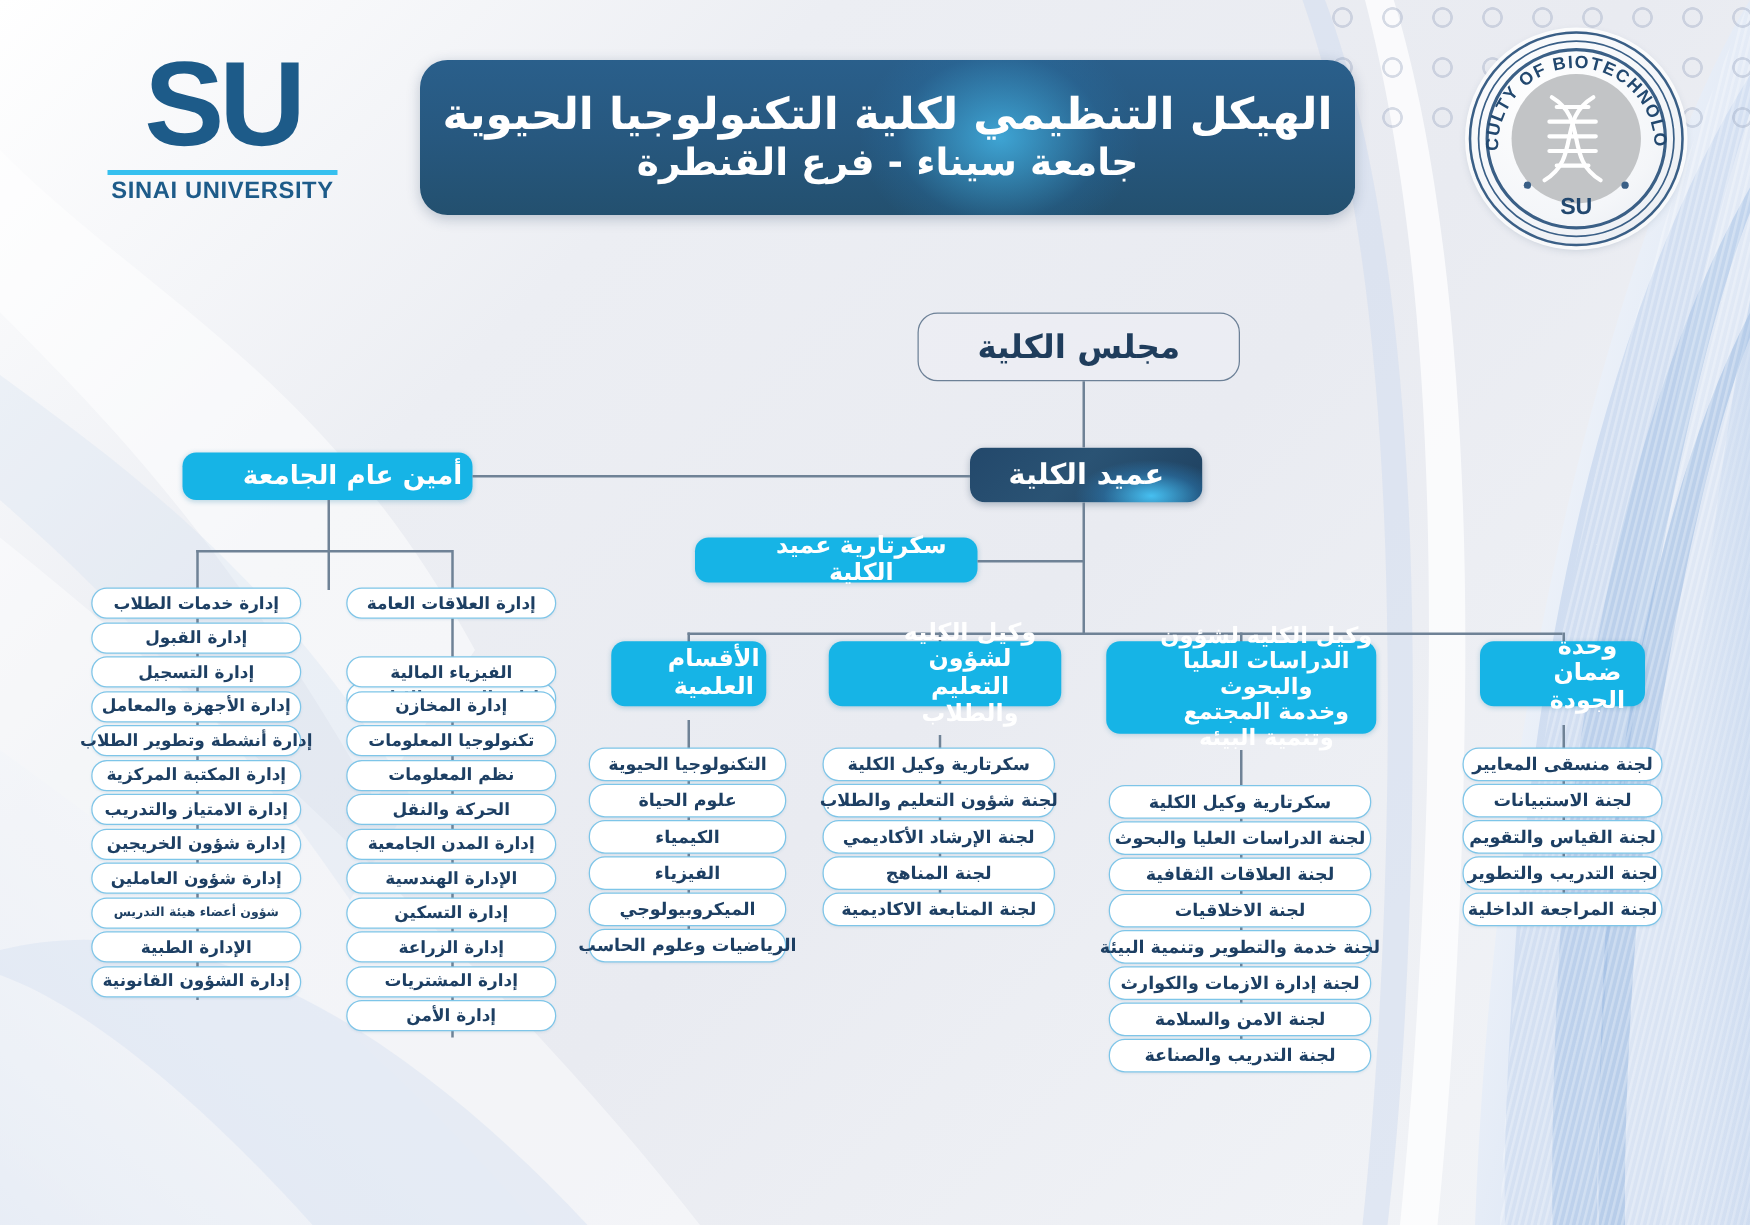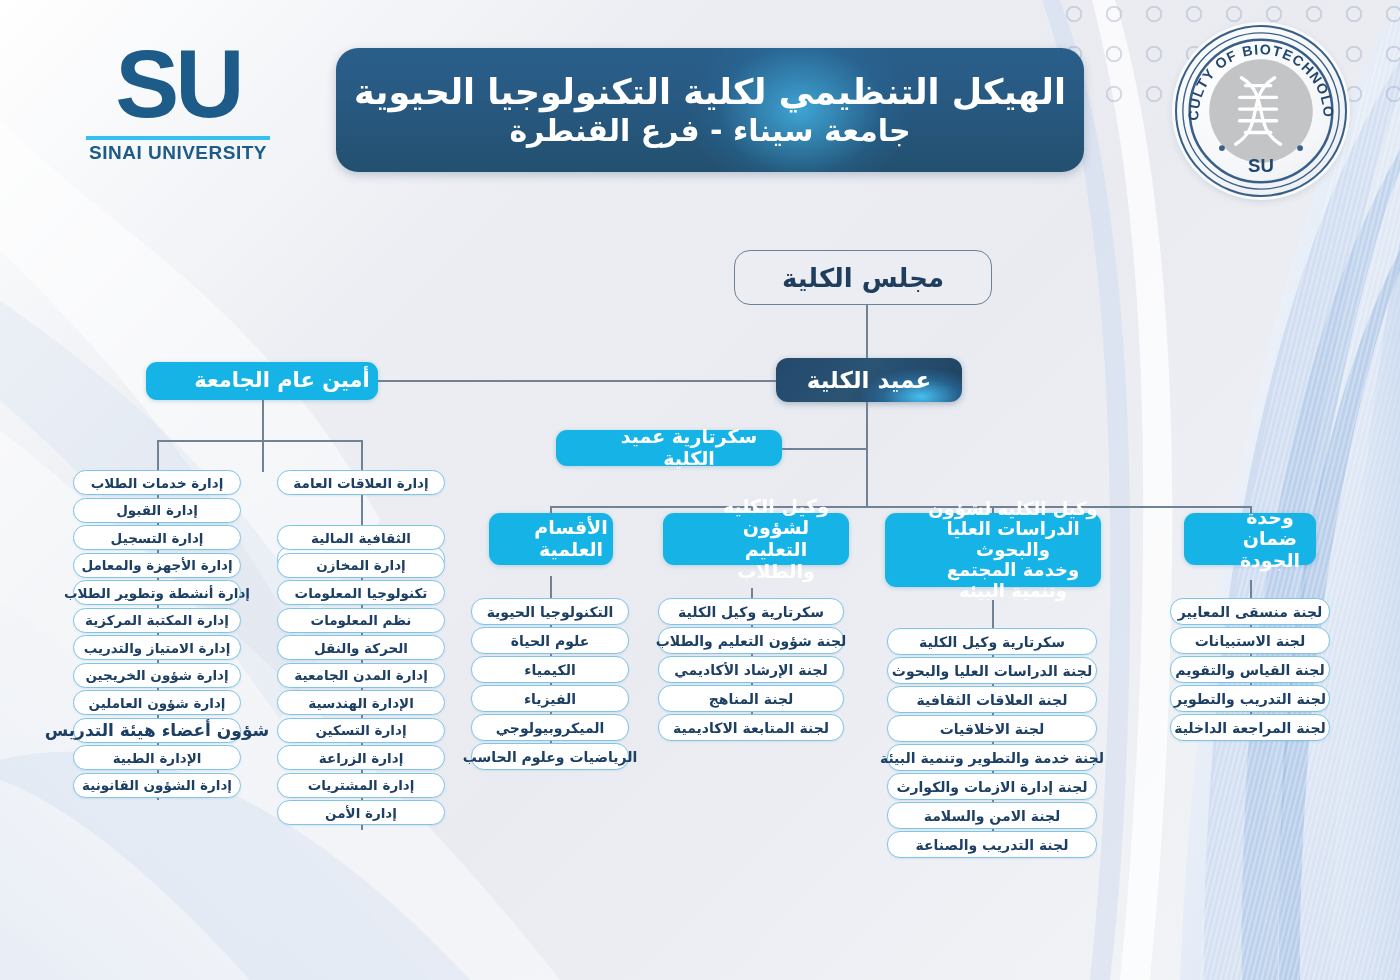--- a/index.html
+++ b/index.html
@@ -303,37 +303,37 @@
       </div>
       <div class="leaf" style="left: 73px; top: 635px; width: 168px; height: 25px; font-size: 13.5px;">
         <span>إدارة الامتياز والتدريب</span>
       </div>
       <div class="leaf" style="left: 73px; top: 662.5px; width: 168px; height: 25px; font-size: 13.5px;">
         <span>إدارة شؤون الخريجين</span>
       </div>
       <div class="leaf" style="left: 73px; top: 690px; width: 168px; height: 25px; font-size: 13.5px;">
         <span>إدارة شؤون العاملين</span>
       </div>
-      <div class="leaf" style="left: 73px; top: 717.5px; width: 168px; height: 25px; font-size: 17px;">
+      <div class="leaf" style="left: 73px; top: 717.5px; width: 168px; height: 25px; font-size: 10px;">
         <span>شؤون أعضاء هيئة التدريس</span>
       </div>
       <div class="leaf" style="left: 73px; top: 745px; width: 168px; height: 25px; font-size: 13.5px;">
         <span>الإدارة الطبية</span>
       </div>
       <div class="leaf" style="left: 73px; top: 772.5px; width: 168px; height: 25px; font-size: 13.5px;">
         <span>إدارة الشؤون القانونية</span>
       </div>
       <div class="leaf" style="left: 277px; top: 470px; width: 168px; height: 25px; font-size: 13.5px;">
         <span>إدارة العلاقات العامة</span>
       </div>
       <div class="leaf" style="left: 277px; top: 497.5px; width: 168px; height: 25px; font-size: 13.5px; margin-top: 48px;">
         <span>إدارة الشؤون الإدارية</span>
       </div>
       <div class="leaf" style="left: 277px; top: 525px; width: 168px; height: 25px; font-size: 13.5px;">
-        <span>الثقافية المالية</span>
+        <span>الفيزياء المالية</span>
       </div>
       <div class="leaf" style="left: 277px; top: 552.5px; width: 168px; height: 25px; font-size: 13.5px;">
         <span>إدارة المخازن</span>
       </div>
       <div class="leaf" style="left: 277px; top: 580px; width: 168px; height: 25px; font-size: 13.5px;">
         <span>تكنولوجيا المعلومات</span>
       </div>
       <div class="leaf" style="left: 277px; top: 607.5px; width: 168px; height: 25px; font-size: 13.5px;">
         <span>نظم المعلومات</span>
       </div>

